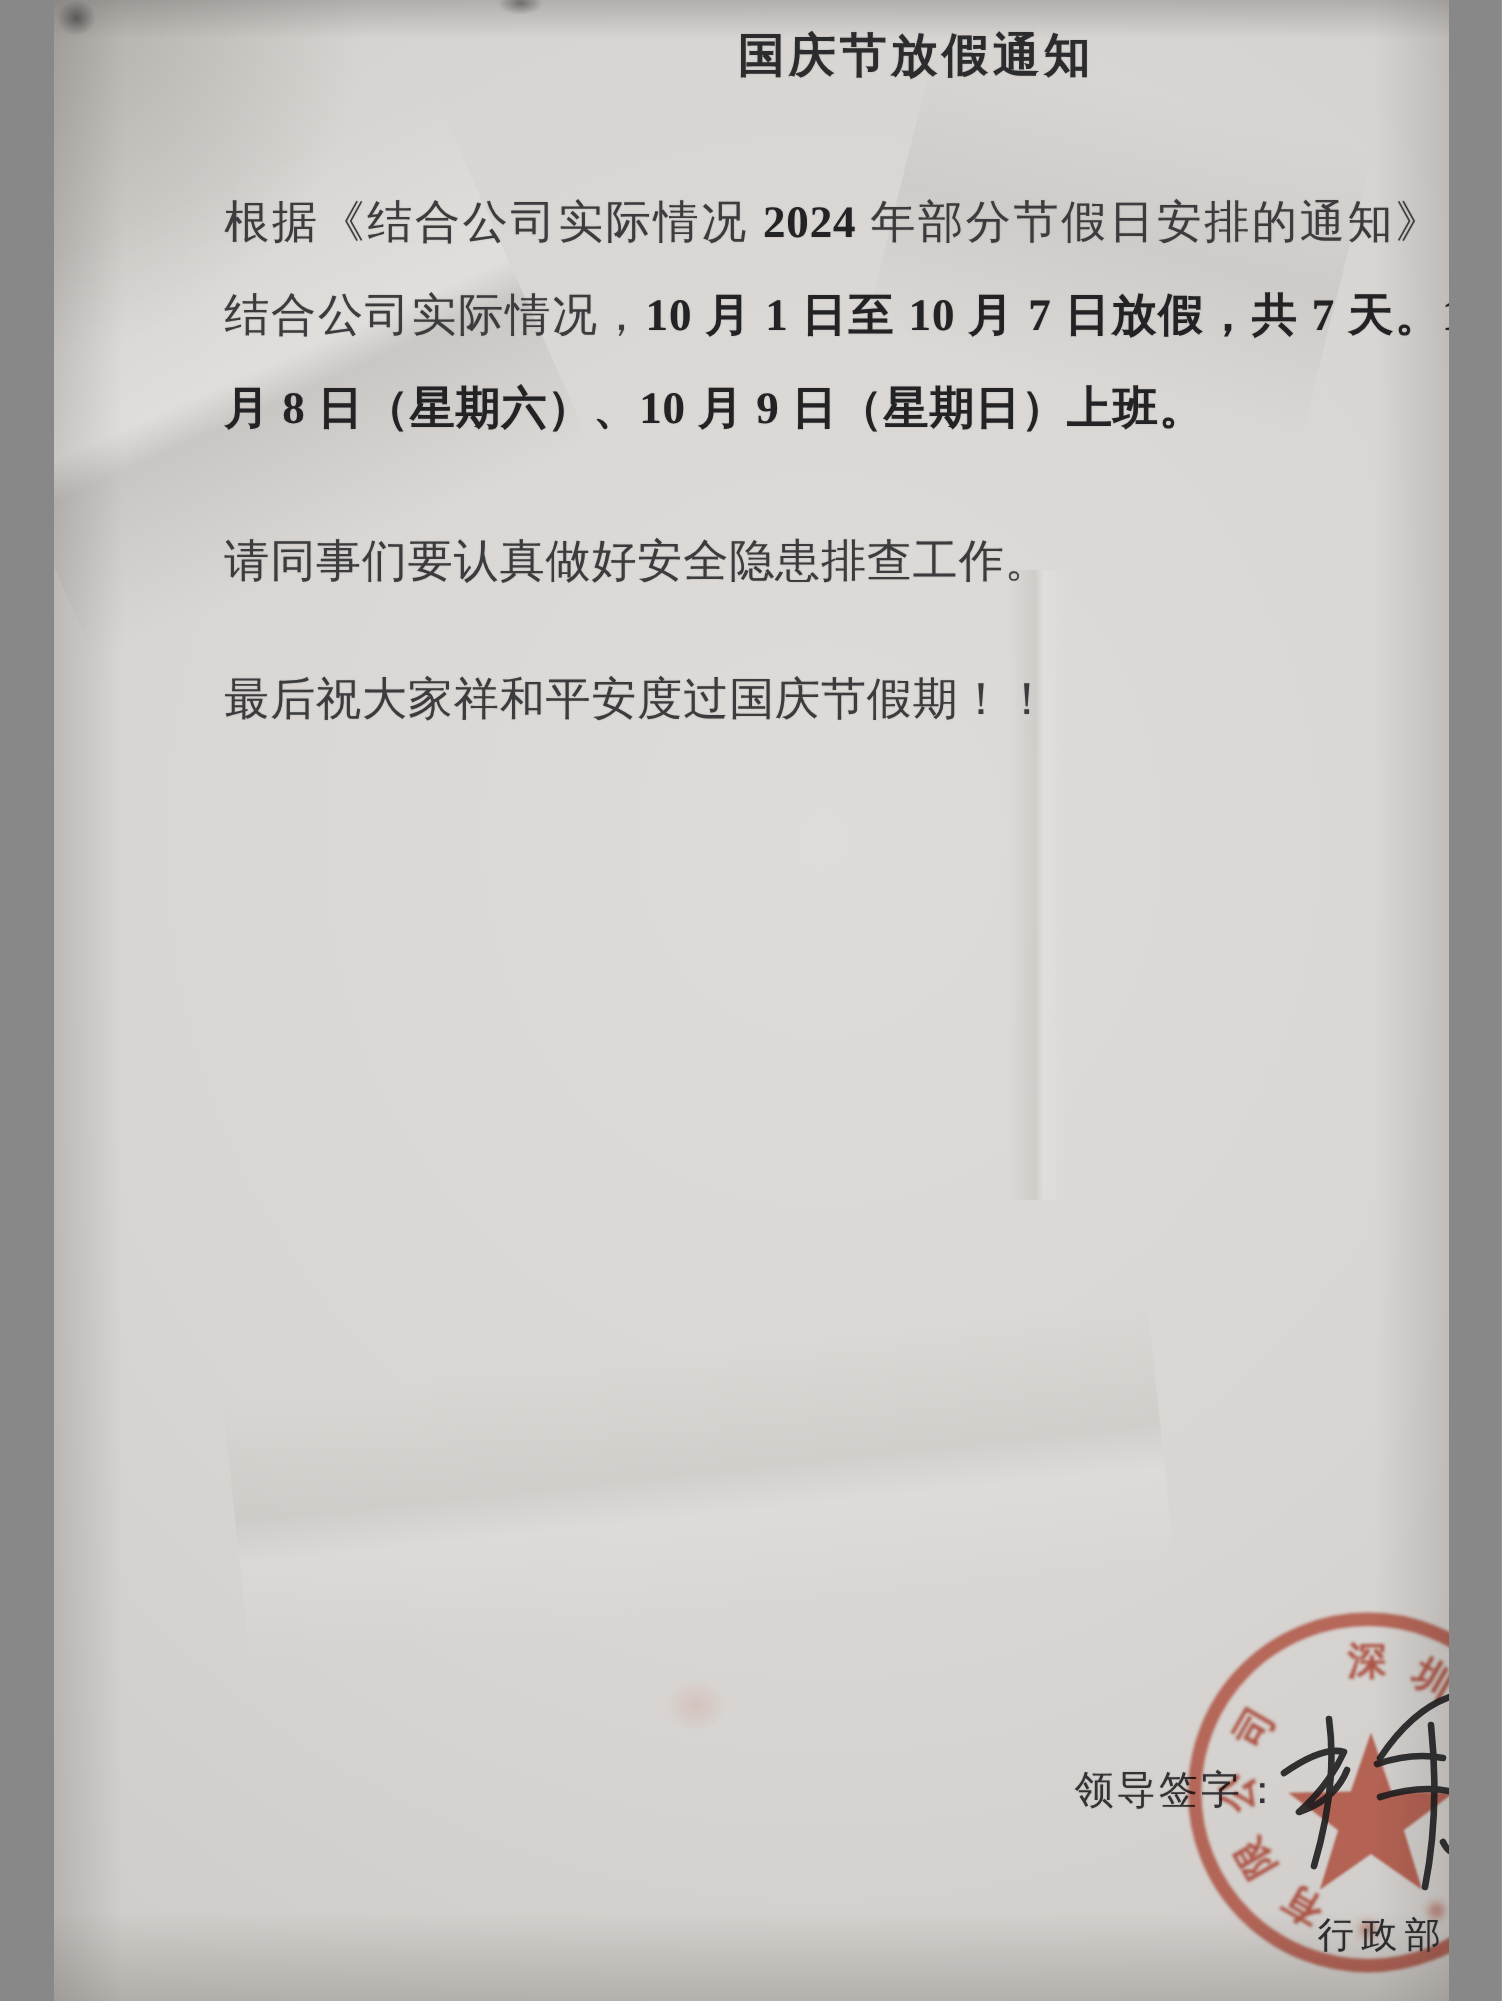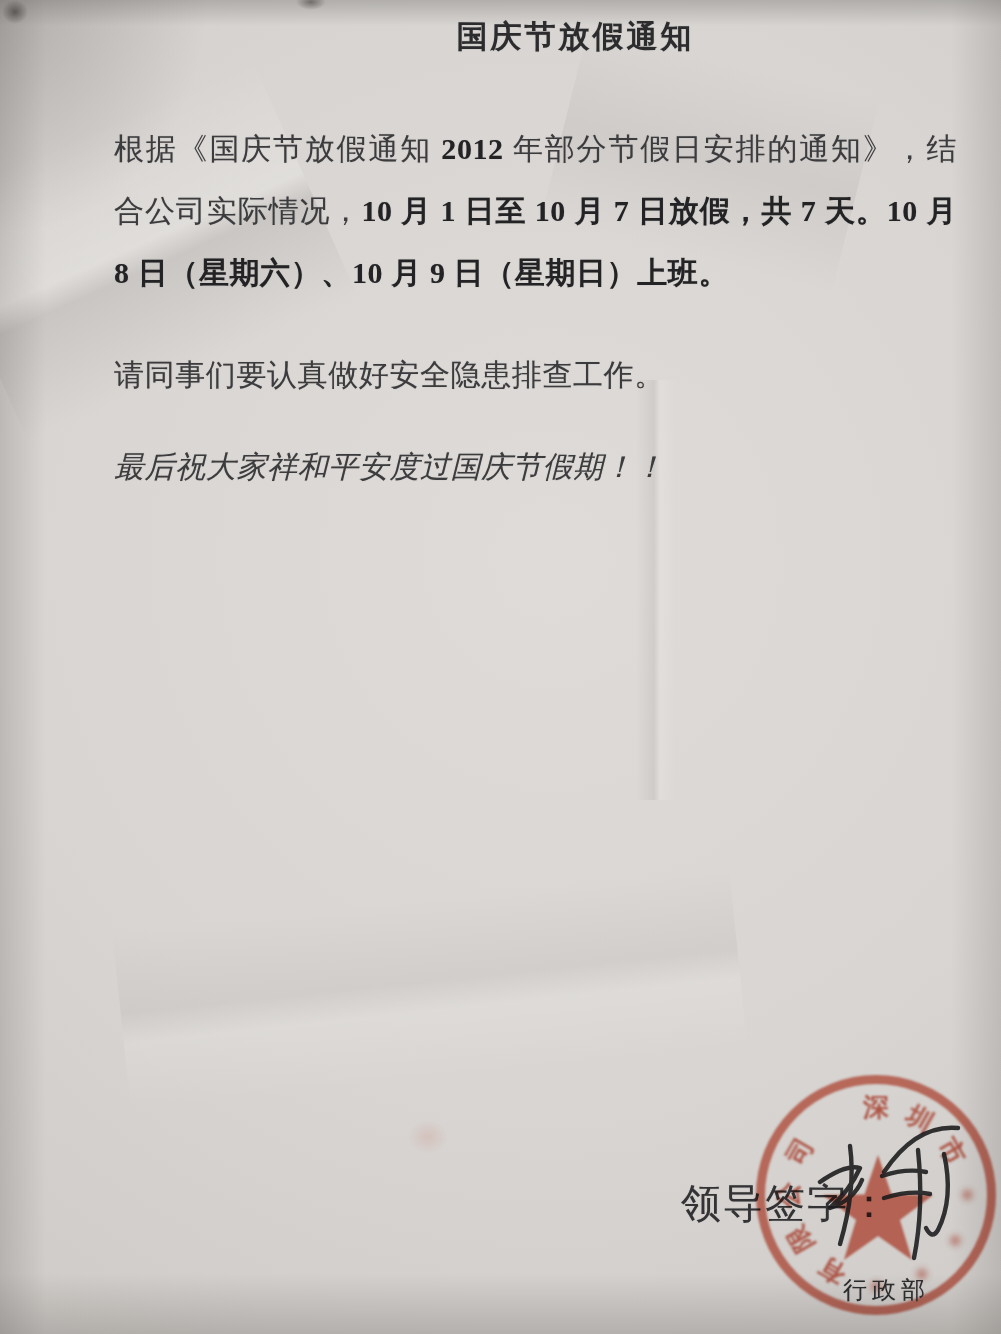--- a/index.html
+++ b/index.html
@@ -1,18 +1,18 @@
 <!DOCTYPE html>
 <html lang="zh"><head>
 <meta charset="utf-8">
 <style>
   html,body{margin:0;padding:0;background:#888;}
   .photo{
     position:relative;
-    width:1001px;height:1334px;
+    width:930px;height:1334px;
     margin:0 auto;
     overflow:hidden;
     background:
       radial-gradient(120% 90% at 55% 42%, #dedbd8 0%, #d8d5d2 45%, #cecbc8 78%, #c2bfbc 100%);
     font-family:"Liberation Serif","DejaVu Serif",serif;
   }
   
   .shade{position:absolute;pointer-events:none;}
   .shade.tl{left:0;top:0;width:320px;height:360px;
     background:radial-gradient(100% 100% at 0% 0%, rgba(120,116,112,.38) 0%, rgba(120,116,112,0) 65%);}
@@ -54,26 +54,26 @@
     margin:0;
     font-size:30px;line-height:62px;letter-spacing:.6px;
     text-align:justify;text-justify:inter-ideograph;
     color:#3c3c3e;
     text-shadow:0 0 1px rgba(60,60,62,.30);
   }
   .para b{font-weight:bold;color:#232325;}
   .tip{font-weight:bold;color:#2e2e30;}
   .indent{text-indent:2em;margin-top:22px;}
   .p-safety{margin-top:40px;}
-  .p-wish{margin-top:30px;font-style:italic;}
+  .p-wish{margin-top:30px;}
 
   
   .sig-label{
     position:absolute;left:681px;top:1176px;
-    font-size:40px;color:#333335;letter-spacing:2px;
+    font-size:26px;color:#333335;letter-spacing:2px;
     text-shadow:0 0 1px rgba(60,60,62,.3);
   }
   .dept{
     position:absolute;left:843px;top:1274px;
     font-size:24px;color:#2c2c2e;letter-spacing:5px;
     text-shadow:0 0 1px rgba(60,60,62,.3);
     z-index:6;
   }
   .signature-svg{position:absolute;left:798px;top:1098px;z-index:7;}
 
@@ -115,21 +115,21 @@
   <div class="shade crease d2"></div>
   <div class="shade crease d3"></div>
   <div class="shade smudge1"></div>
   <div class="shade smudge2"></div>
   <div class="shade smudge3"></div>
 
   <div class="page">
     <h1 class="title">国庆节放假通知</h1>
 
     <div class="body-col">
-      <p class="para"><span>根据《国庆节放假通知 </span><b>2012</b><span> 年部分节假日安排的通知》，结合公司实际情况，</span><b>10 月 1 日至 10 月 7 日放假，共 7 天。10 月 8 日（星期六）、10 月 9 日（星期日）上班。</b></p>
+      <p class="para"><span>根据《结合公司实际情况 </span><b>2024</b><span> 年部分节假日安排的通知》，结合公司实际情况，</span><b>10 月 1 日至 10 月 7 日放假，共 7 天。10 月 8 日（星期六）、10 月 9 日（星期日）上班。</b></p>
 
 
 
       <p class="para p-safety">请同事们要认真做好安全隐患排查工作。</p>
 
       <p class="para p-wish">最后祝大家祥和平安度过国庆节假期！！</p>
     </div>
   </div>
 
   <div class="stamp">

